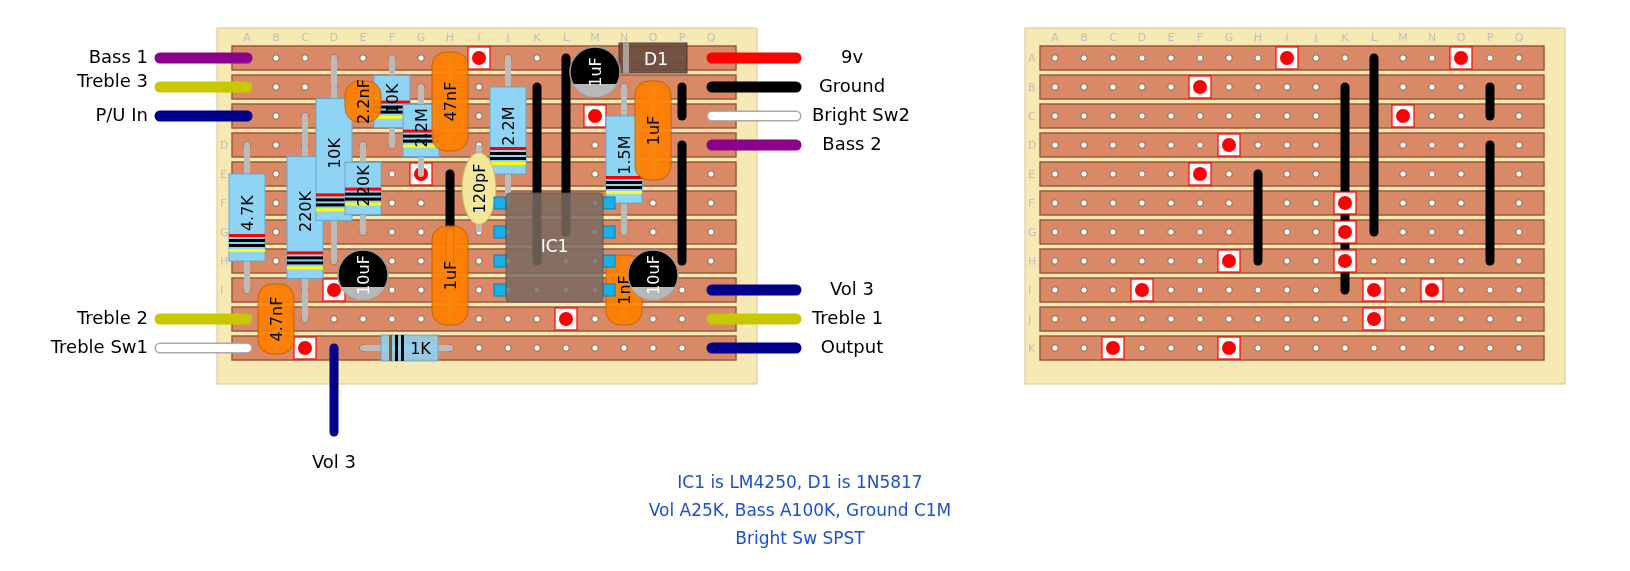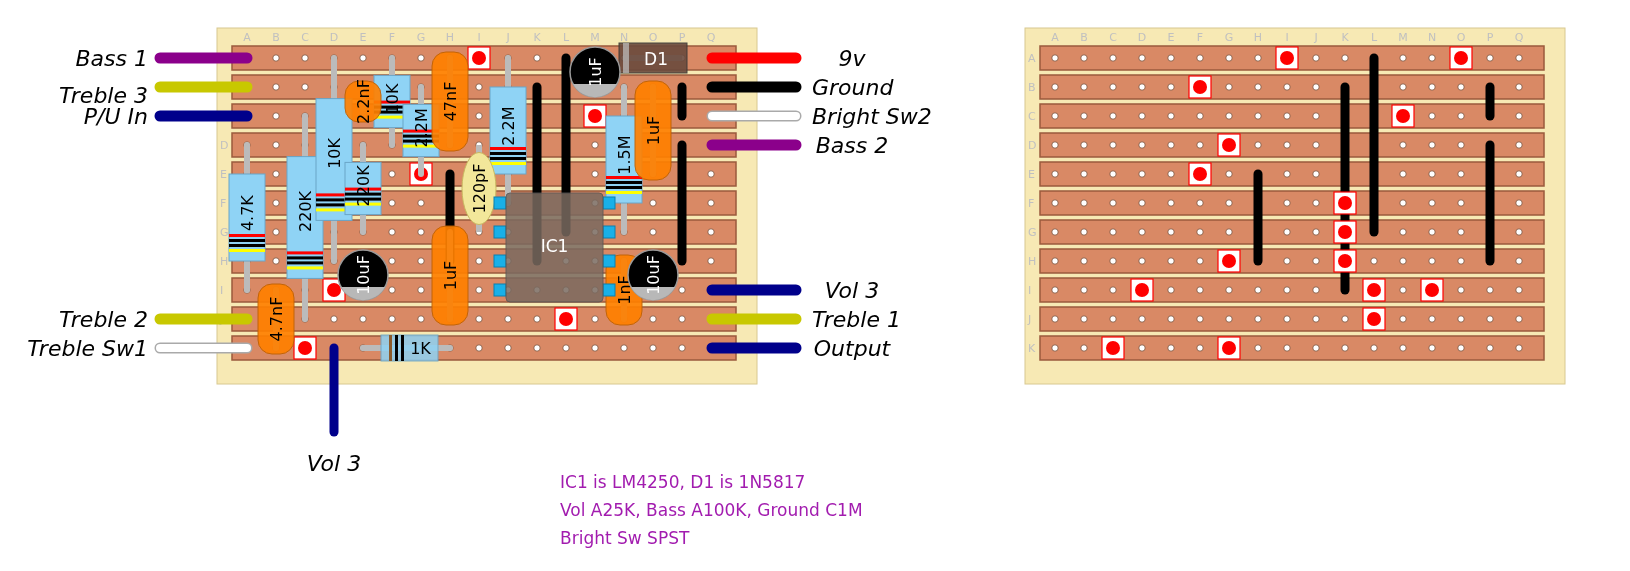--- a/index.html
+++ b/index.html
@@ -1,20 +1,20 @@
 <!DOCTYPE html>
 <html><head>
 <meta charset="utf-8">
 <style>
   html, body { margin:0; padding:0; background:#ffffff; }
   body { width:1630px; height:571px; position:relative; overflow:hidden;
          font-family:"DejaVu Sans", sans-serif; }
   #stage { position:absolute; left:0; top:0; }
-  .wire-label { position:absolute; font-size:22px; color:#000; white-space:nowrap;font-style:italic; }
-  .note { position:absolute; left:560px; width:480px; font-size:17px; color:#a21caf; line-height:28px; }
+  .wire-label { position:absolute; font-size:18px; color:#000; white-space:nowrap; }
+  .note { position:absolute; left:560px; width:480px; text-align:center; font-size:17px; color:#1d4ed8; line-height:28px; }
 </style>
 </head>
 <body>
 
 <svg id="stage" width="1630" height="571">
     <g>
       <rect x="217" y="28" width="540" height="356" fill="#f7e9b4" stroke="#d8c890"></rect>
       <text x="247" y="41" text-anchor="middle" font-size="11" fill="#c0c0c0" font-family="DejaVu Sans, sans-serif">A</text>
       <text x="276" y="41" text-anchor="middle" font-size="11" fill="#c0c0c0" font-family="DejaVu Sans, sans-serif">B</text>
       <text x="305" y="41" text-anchor="middle" font-size="11" fill="#c0c0c0" font-family="DejaVu Sans, sans-serif">C</text>
@@ -685,29 +685,29 @@
       <circle cx="1374" cy="319" r="7" fill="#ff0000"></circle>
       <rect x="1102" y="337" width="22" height="22" fill="#fff" stroke="#ff0000" stroke-width="1.2"></rect>
       <circle cx="1113" cy="348" r="7" fill="#ff0000"></circle>
       <rect x="1218" y="337" width="22" height="22" fill="#fff" stroke="#ff0000" stroke-width="1.2"></rect>
       <circle cx="1229" cy="348" r="7" fill="#ff0000"></circle>
     </g>
   </svg>
 
 <div id="labels">
     <div class="wire-label" style="top: 46px; right: 1482px;">Bass 1</div>
-    <div class="wire-label" style="top: 83px; right: 1482px;">Treble 3</div>
+    <div class="wire-label" style="top: 70px; right: 1482px;">Treble 3</div>
     <div class="wire-label" style="top: 104px; right: 1482px;">P/U In</div>
     <div class="wire-label" style="top: 307px; right: 1482px; margin-left: 48px;">Treble 2</div>
     <div class="wire-label" style="top: 336px; right: 1482px;">Treble Sw1</div>
     <div class="wire-label" style="top: 46px; left: 812px; width: 80px; text-align: center;">9v</div>
-    <div class="wire-label" style="top: 75px; left: 812px; width: 80px; text-align: left;">Ground</div>
+    <div class="wire-label" style="top: 75px; left: 812px; width: 80px; text-align: center;">Ground</div>
     <div class="wire-label" style="top: 104px; left: 812px; width: 80px; text-align: right;">Bright Sw2</div>
     <div class="wire-label" style="top: 133px; left: 812px; width: 80px; text-align: center;">Bass 2</div>
     <div class="wire-label" style="top: 278px; left: 812px; width: 80px; text-align: center;">Vol 3</div>
-    <div class="wire-label" style="top: 307px; left: 812px; width: 80px; text-align: center;">Treble 1</div>
+    <div class="wire-label" style="top: 307px; left: 812px; width: 80px; ">Treble 1</div>
     <div class="wire-label" style="top: 336px; left: 812px; width: 80px; text-align: center;">Output</div>
     <div class="wire-label" style="top: 451px; left: 294px; width: 80px; text-align: center;">Vol 3</div>
   </div>
 
 <div class="note" style="top:468px;">IC1 is LM4250, D1 is 1N5817</div>
 <div class="note" style="top:496px;">Vol A25K, Bass A100K, Ground C1M</div>
 <div class="note" style="top:524px;">Bright Sw SPST</div>
 
 </body></html>

